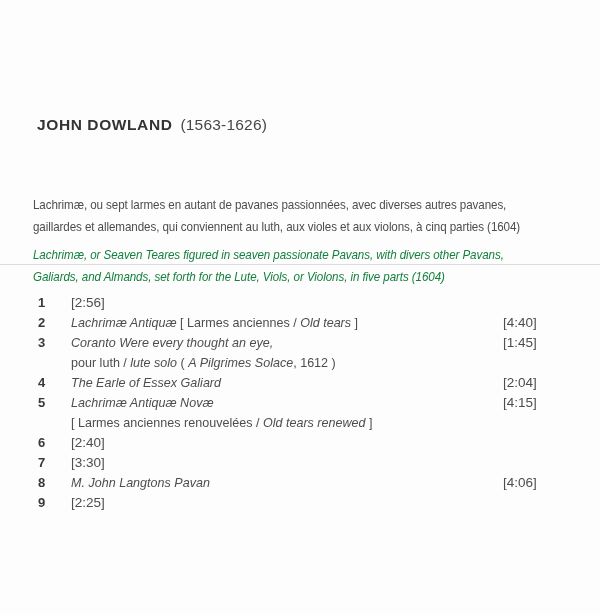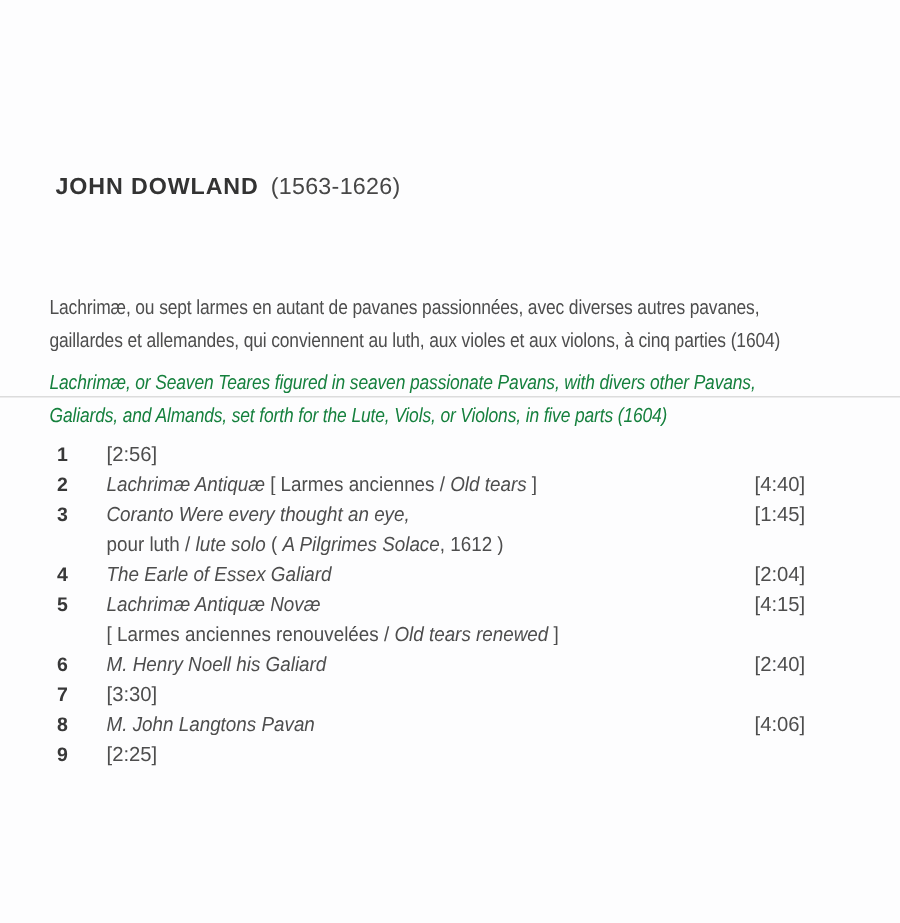--- a/index.html
+++ b/index.html
@@ -110,23 +110,20 @@
       <div class="track">
         <span class="tnum">5</span>
         <div class="ttitle">
           <div class="tline"><span class="it">Lachrimæ Antiquæ Novæ</span></div>
           <div class="tline"><span>[ Larmes anciennes renouvelées / </span><span class="it">Old tears renewed</span><span> ]</span></div>
         </div>
         <span class="ttime">[4:15]</span>
       </div>
       <div class="track">
         <span class="tnum">6</span>
-        <div class="ttitle">
-          <div class="tline"><span class="it">M. Henry Noell his Galiard</span></div>
-        </div>
         <span class="ttime">[2:40]</span>
       </div>
       <div class="track">
         <span class="tnum">7</span>
         <span class="ttime">[3:30]</span>
       </div>
       <div class="track">
         <span class="tnum">8</span>
         <div class="ttitle">
           <div class="tline"><span class="it">M. John Langtons Pavan</span></div>

